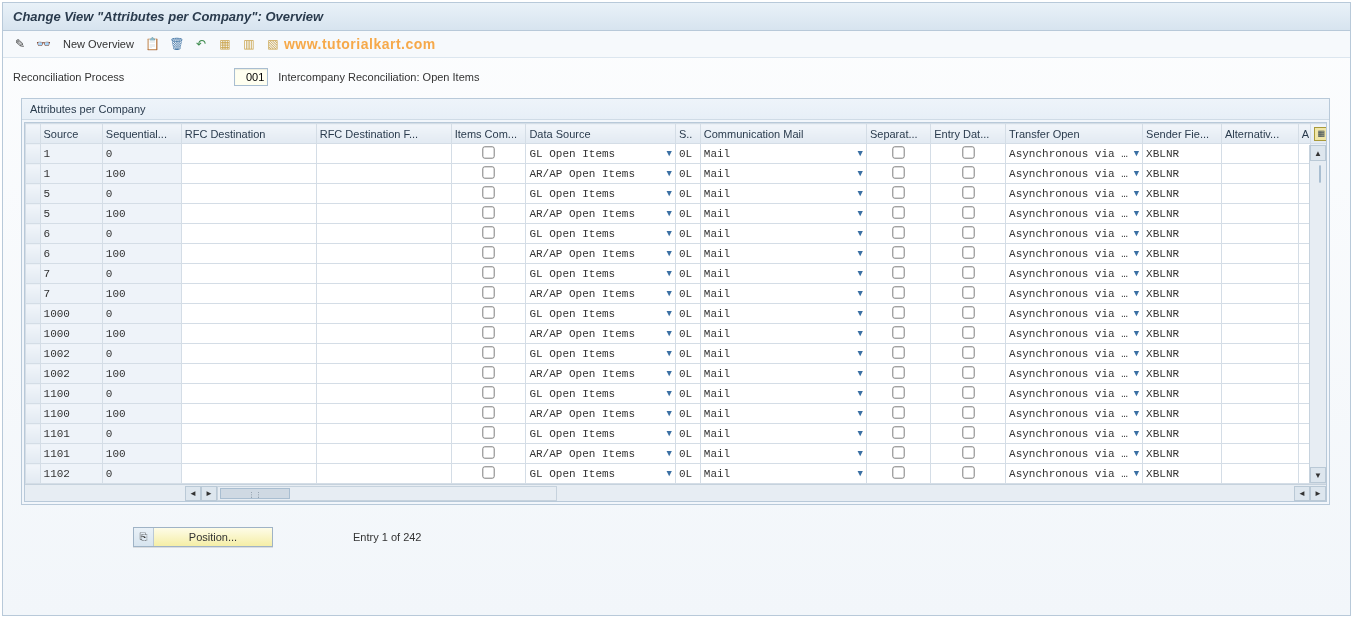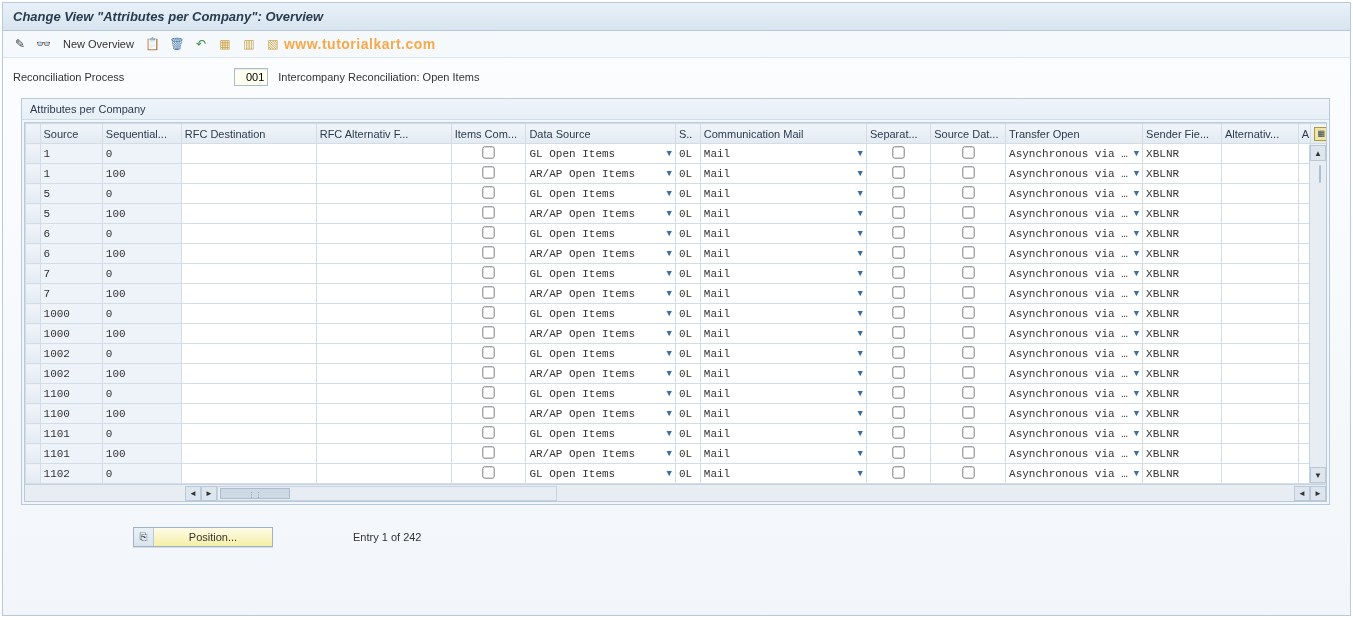--- a/index.html
+++ b/index.html
@@ -275,27 +275,27 @@
             <col style="width:74px">
             <col style="width:12px">
             <col style="width:17px">
           </colgroup>
           <thead>
             <tr>
               <th class="rowsel"></th>
               <th>Source</th>
               <th>Sequential...</th>
               <th>RFC Destination</th>
-              <th>RFC Alternativ F...</th>
+              <th>RFC Destination F...</th>
               <th>Items Com...</th>
               <th>Data Source</th>
               <th>S..</th>
               <th>Communication Mail</th>
               <th>Separat...</th>
-              <th>Source Dat...</th>
+              <th>Entry Dat...</th>
               <th>Transfer Open</th>
               <th>Sender Fie...</th>
               <th>Alternativ...</th>
               <th>A</th>
               <th class="rowsel">
                   <div class="corner-icon">▦</div>
                 </th>
             </tr>
           </thead>
           <tbody id="grid-body">

